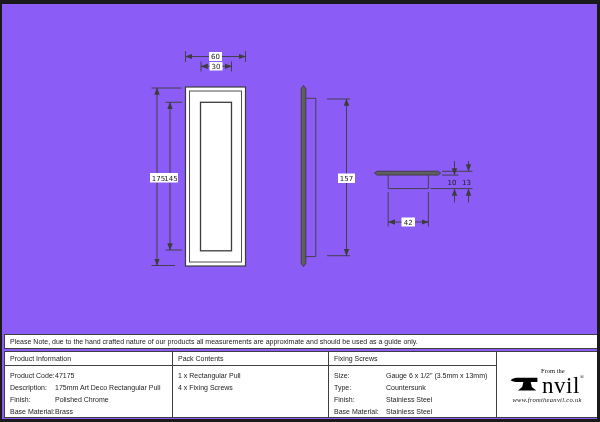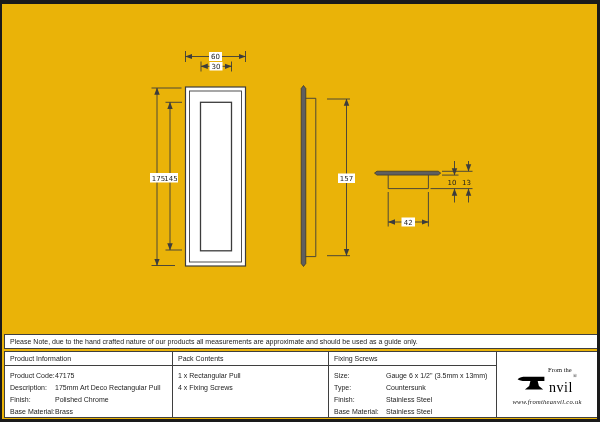--- a/index.html
+++ b/index.html
@@ -1,17 +1,17 @@
 <!DOCTYPE html>
 <html><head>
 <meta charset="utf-8">
 <style>
   html,body{margin:0;padding:0;background:#888;}
   .page{
-    position:relative;width:600px;height:422px;background:#eab308;
+    position:relative;width:600px;height:422px;background:#8b5cf6;
     box-sizing:border-box;border:solid #1a1a1a;border-width:4px 3px 3px 2px;
     font-family:"Liberation Sans",sans-serif;overflow:hidden;
   }
   .drawing{position:absolute;left:0;top:0;width:600px;height:330px;}
   .drawing line,.drawing polyline{stroke:#3c3c3c;stroke-width:0.9;}
   .drawing text{font-family:"DejaVu Sans",sans-serif;font-size:7px;fill:#1c1c1c;text-anchor:middle;}
   .note-bar{
     position:absolute;left:2px;top:330px;width:594px;height:15px;
     border:1px solid #3f3f3f;box-sizing:border-box;background:#fff;
     display:flex;align-items:center;padding-left:5px;font-size:7px;color:#1c1c1c;
@@ -26,21 +26,21 @@
   .th.last{border-right:1px solid #3f3f3f;}
   .cell{border-right:1px solid #3f3f3f;padding:4px 0 0 5px;box-sizing:border-box;}
   .kv{display:grid;grid-template-columns:45px 1fr;line-height:12px;}
   .kv.fs{grid-template-columns:52px 1fr;}
   .pc-item{line-height:12px;}
   .logo-cell{grid-row:1/3;grid-column:4;display:flex;align-items:center;justify-content:center;}
   .brand{position:relative;text-align:center;}
   .brand-row{position:relative;display:inline-block;padding-top:7px;white-space:nowrap;}
   .anvil-svg{vertical-align:-2px;}
   .brand-fromthe{position:absolute;top:0;left:31px;font-family:"Liberation Serif",serif;font-size:6.5px;color:#111;}
-  .brand-name{font-family:"Liberation Serif",serif;font-size:14px;line-height:20px;color:#000;letter-spacing:0.5px;margin-left:4px;}
+  .brand-name{font-family:"Liberation Serif",serif;font-size:23px;line-height:20px;color:#000;letter-spacing:0.5px;margin-left:4px;}
   .brand-reg{font-family:"Liberation Serif",serif;font-size:5.5px;vertical-align:14px;color:#111;}
   .brand-site{font-family:"Liberation Serif",serif;font-style:italic;font-size:6.5px;color:#111;margin-top:0px;letter-spacing:0.3px;}
 </style>
 </head>
 <body>
 
 <div class="page">
 
   <svg class="drawing" viewBox="0 0 600 330" xmlns="http://www.w3.org/2000/svg">
     <defs>

